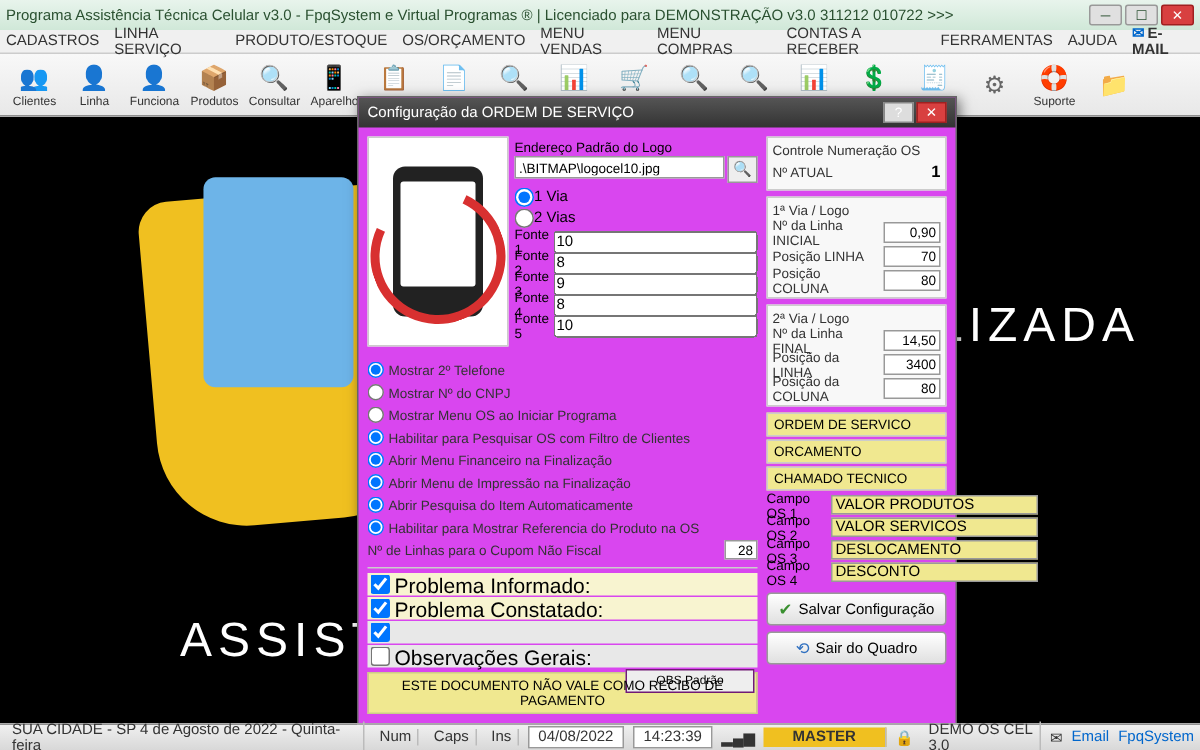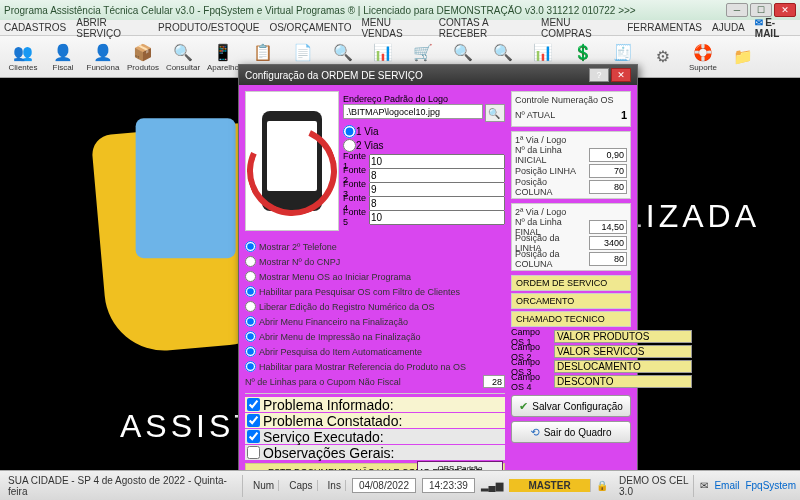--- a/index.html
+++ b/index.html
@@ -88,60 +88,60 @@
 
 .bottom-checks { margin-top:4px; border-top:1px solid #ccc; padding-top:3px; }
 .bottom-checks .bc-row { display:flex; align-items:center; height:15px; gap:3px; background:#f8f4d0; margin-bottom:1px; padding:0 2px; }
 .bottom-checks .bc-row.gray { background:#e8e8e8; }
 .bottom-checks .bc-row label { font-size:14px; flex:1; }
 .obs-btn { width:86px; height:16px; font-size:8px; border:1px solid #701a75; background:#eee; cursor:pointer;margin-top:32px; }
 
 .doc-warning { background:#f0e890; border:1px solid #cc8; padding:3px; font-size:9px; text-align:center; margin-top:3px; }
 
 
-.statusbar { position:absolute; bottom:0; left:0; right:0; height:30px; background:linear-gradient(#f0f0f0,#d8d8d8); display:flex; align-items:center; padding:0 4px; gap:6px; border-top:1px solid #aaa; font-size:9px; color:#333; }
+.statusbar { position:absolute; bottom:0; left:0; right:0; height:18px; background:linear-gradient(#f0f0f0,#d8d8d8); display:flex; align-items:center; padding:0 4px; gap:6px; border-top:1px solid #aaa; font-size:9px; color:#333; }
 .statusbar .sb-item { padding:0 4px; border-right:1px solid #bbb; }
 .statusbar .sb-item.date { background:#fff; border:1px solid #999; padding:1px 6px; }
 .statusbar .sb-item.master { background:#f0c020; padding:1px 19px; font-weight:bold; }
 .statusbar .sb-right { margin-left:auto; display:flex; gap:6px; align-items:center; }
 .statusbar .sb-link { color:#0066cc; cursor:pointer; }
 </style>
 </head>
 <body>
 
 <div class="titlebar">
   <span class="title-text">Programa Assistência Técnica Celular v3.0 - FpqSystem e Virtual Programas ® | Licenciado para  DEMONSTRAÇÃO v3.0 311212 010722 &gt;&gt;&gt;</span>
   <div class="winbtns">
     <div class="winbtn">─</div>
     <div class="winbtn">☐</div>
     <div class="winbtn close">✕</div>
   </div>
 </div>
 
 <div class="menubar">
   <span>CADASTROS</span>
-  <span>ABRIR SERVIÇO</span>
+  <span>LINHA SERVIÇO</span>
   <span>PRODUTO/ESTOQUE</span>
   <span>OS/ORÇAMENTO</span>
   <span>MENU VENDAS</span>
+  <span>MENU COMPRAS</span>
   <span>CONTAS A RECEBER</span>
-  <span>MENU COMPRAS</span>
   <span>FERRAMENTAS</span>
   <span>AJUDA</span>
   <span class="email"><span class="email-icon">✉</span><span>E-MAIL</span></span>
 </div>
 
 <div class="toolbar" id="toolbar">
     <div class="toolbtn">
       <div class="ticon" style="color:#d0a020">👥</div>
       <div class="tlabel">Clientes</div>
     </div>
     <div class="toolbtn">
       <div class="ticon" style="color:#d0a020">👤</div>
-      <div class="tlabel">Fiscal</div>
+      <div class="tlabel">Linha</div>
     </div>
     <div class="toolbtn">
       <div class="ticon" style="color:#4080c0">👤</div>
       <div class="tlabel">Funciona</div>
     </div>
     <div class="toolbtn">
       <div class="ticon" style="color:#a06030">📦</div>
       <div class="tlabel">Produtos</div>
     </div>
     <div class="toolbtn">
@@ -289,24 +289,20 @@
           </div>
         <div class="check-row">
             <input type="radio" style="">
             <label>Mostrar Menu OS ao Iniciar Programa</label>
           </div>
         <div class="check-row">
             <input type="radio" checked="" style="">
             <label>Habilitar para Pesquisar OS com Filtro de Clientes</label>
           </div>
         <div class="check-row">
-            <input type="radio" style="">
-            <label>Liberar Edição do Registro Numérico da OS</label>
-          </div>
-        <div class="check-row">
             <input type="radio" checked="" style="">
             <label>Abrir Menu Financeiro na Finalização</label>
           </div>
         <div class="check-row">
             <input type="radio" checked="" style="">
             <label>Abrir Menu de Impressão na Finalização</label>
           </div>
         <div class="check-row">
             <input type="radio" checked="" style="">
             <label>Abrir Pesquisa do Item Automaticamente</label>
@@ -324,21 +320,20 @@
         <div class="bc-row">
             <input type="checkbox" checked="" style="">
             <label>Problema Informado:</label>
           </div>
         <div class="bc-row">
             <input type="checkbox" checked="" style="">
             <label>Problema Constatado:</label>
           </div>
         <div class="bc-row gray">
             <input type="checkbox" checked="" style="">
-            <label>Serviço Executado:</label>
           </div>
         <div class="bc-row gray">
             <input type="checkbox" style="">
             <label>Observações Gerais:</label>
             <button class="obs-btn">OBS Padrão</button>
           </div>
       </div>
       <div class="doc-warning">ESTE DOCUMENTO NÃO VALE COMO RECIBO DE PAGAMENTO</div>
     </div>
 

